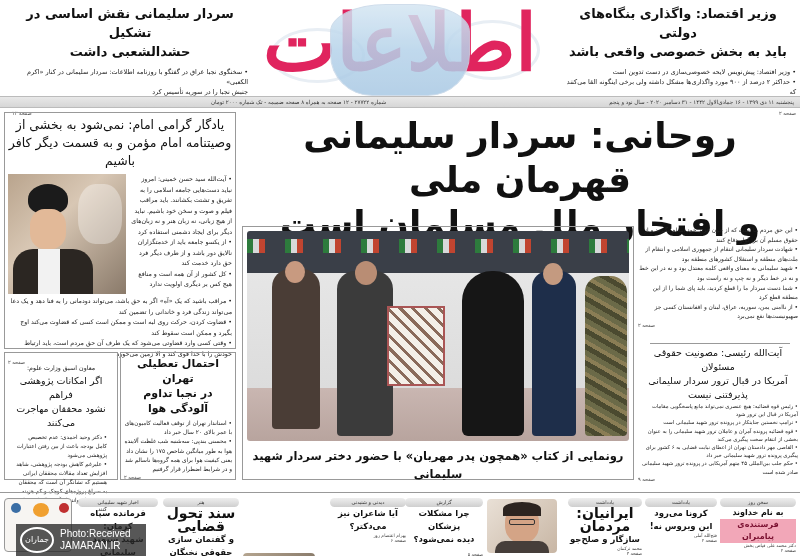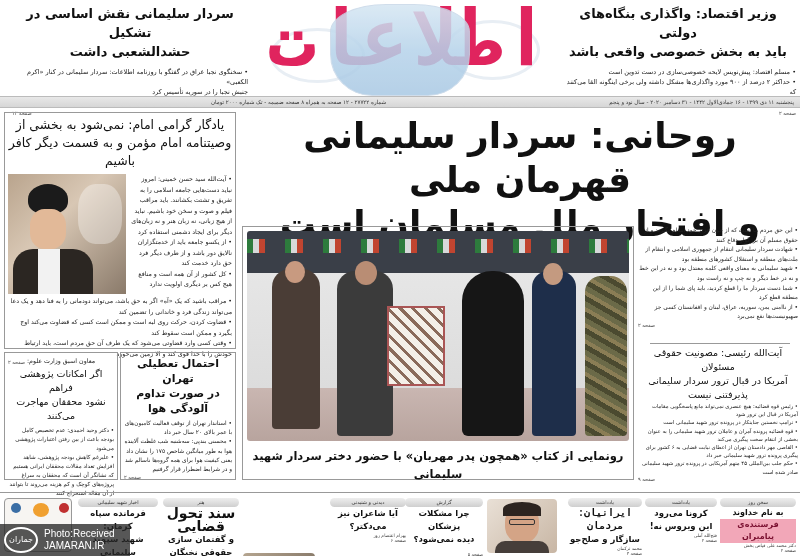--- a/index.html
+++ b/index.html
@@ -3,38 +3,38 @@
 <meta charset="utf-8">
 <style>
   * { box-sizing: border-box; margin: 0; padding: 0; }
   body { width: 800px; height: 556px; background: #fff; font-family: "DejaVu Sans", sans-serif; overflow: hidden; position: relative; color: #111; }
   .abs { position: absolute; }
 
   
   .top-headline { font-weight: bold; font-size: 13px; line-height: 19px; text-align: center; direction: rtl; }
   .bullets { font-size: 6.5px; line-height: 10px; direction: rtl; text-align: right; color: #222; }
   .pageref { font-size: 5px; color: #444; direction: rtl; }
-  .logo { font-family: Liberation Mono, monospace; font-weight: bold; font-size: 78px; color: #e0245e; direction: rtl; text-align: right; line-height: 80px; }
+  .logo { font-family: Liberation Serif, serif; font-weight: bold; font-size: 78px; color: #e0245e; direction: rtl; text-align: center; line-height: 80px; }
   .mask { border-radius: 40% 40% 30% 30% / 30% 30% 45% 45%; background: linear-gradient(180deg, #d5e6f3 0%, #b6d3ea 50%, #a9c9e4 100%); opacity: 0.85; border: 1px solid #c8d8e8; }
   .mask-strap { border: 3px solid #e8eef4; border-radius: 50%; }
   .dateline { background: linear-gradient(#e8e8e8, #d6d6d6); border-top: 1px solid #bbb; border-bottom: 1px solid #bbb; font-size: 5.5px; color: #333; direction: rtl; display: flex; justify-content: space-between; align-items: center; padding: 0 6px; }
 
   .main-head { font-weight: bold; font-size: 36px; line-height: 44px; text-align: center; direction: rtl; letter-spacing: -1px; }
   .box { border: 1px solid #999; }
   .col-head { font-size: 12.5px; line-height: 18px; text-align: center; direction: rtl; }
   .bold { font-weight: bold; }
   .body-text { font-size: 6.3px; line-height: 10.5px; direction: rtl; text-align: right; color: #222; }
   .photo { background: #888; overflow: hidden; position: relative; }
   .rule { border-top: 1px solid #999; }
 
   
   .tag { background: linear-gradient(#eee, #cfcfcf); border-radius: 6px; font-size: 5px; text-align: center; color: #333; height: 9px; line-height: 9px; direction: rtl; }
   .strip-head { font-weight: bold; font-size: 9.5px; line-height: 14px; text-align: center; direction: rtl; }
   .byline { font-size: 4.5px; color: #444; direction: rtl; }
-  .watermark { background: rgba(40,40,40,0.78); color: #fff; font-family: "Liberation Sans", sans-serif; }
+  .watermark { background: rgba(40,40,40,0.78); color: #fff; font-family: "Liberation Sans", sans-serif; margin-left: 16px; }
 </style>
 </head>
 <body>
 
 <div class="abs" style="left:0;top:0;width:800px;height:96px;">
 
   <div class="abs" style="left:12px;top:4px;width:236px;">
     <div class="top-headline">سردار سلیمانی نقش اساسی در تشکیل</div>
     <div class="top-headline">حشدالشعبی داشت</div>
     <div class="bullets" style="margin-top:6px;">
@@ -49,21 +49,21 @@
     <div class="abs mask-strap" style="left:20px;top:28px;width:95px;height:55px;"></div>
     <div class="abs mask-strap" style="left:195px;top:20px;width:95px;height:60px;"></div>
     <div class="abs logo" style="left:0;top:4px;width:300px;">اطلاعات</div>
     <div class="abs mask" style="left:80px;top:4px;width:140px;height:92px;"></div>
   </div>
 
   <div class="abs" style="left:560px;top:4px;width:236px;">
     <div class="top-headline">وزیر اقتصاد: واگذاری بنگاه‌های دولتی</div>
     <div class="top-headline">باید به بخش خصوصی واقعی باشد</div>
     <div class="bullets" style="margin-top:6px;">
-      <div>• مسلم اقتصاد: پیش‌نویس لایحه خصوصی‌سازی در دست تدوین است</div>
+      <div>• وزیر اقتصاد: پیش‌نویس لایحه خصوصی‌سازی در دست تدوین است</div>
       <div>• حداکثر ۲ درصد از ۹۰۰ مورد واگذاری‌ها مشکل داشته ولی برخی اینگونه القا می‌کنند که</div>
       <div>همه واگذاری‌ها به افراد فاسد بوده است</div>
     </div>
     <div class="pageref" style="margin-top:3px;">صفحه ۲</div>
   </div>
 </div>
 
 <div class="abs dateline" style="left:0;top:96px;width:800px;height:12px;">
   <span style="width:380px;">پنجشنبه ۱۱ دی ۱۳۹۹ - ۱۶ جمادی‌الاول ۱۴۴۲ - ۳۱ دسامبر ۲۰۲۰ - سال نود و پنجم</span>
   <span style="width:380px;">شماره ۲۷۷۲۲ - ۱۲ صفحه به همراه ۸ صفحه ضمیمه - تک شماره ۲۰۰۰ تومان</span>
@@ -94,30 +94,30 @@
   <div class="body-text" style="margin-top:2px;">
     <div>• مراقب باشید که یک «آه» اگر به حق باشد، می‌تواند دودمانی را به فنا دهد و یک دعا می‌تواند زندگی فرد و خاندانی را تضمین کند</div>
     <div>• قضاوت کردن، حرکت روی لبه است و ممکن است کسی که قضاوت می‌کند اوج بگیرد و ممکن است سقوط کند</div>
     <div>• وقتی کسی وارد قضاوتی می‌شود که یک طرف آن حق مردم است، باید ارتباط خودش را با خدا قوی کند و الا زمین می‌خورد</div>
   </div>
   <div class="pageref" style="text-align:left;">صفحه ۲</div>
 </div>
 
 <div class="abs box" style="left:120px;top:352px;width:116px;height:128px;padding:3px;">
   <div class="col-head bold" style="font-size:11px;line-height:15px;">احتمال تعطیلی تهران</div>
-  <div class="col-head bold" style="font-size:11px;line-height:15px;">در صورت تداوم</div>
+  <div class="col-head bold" style="font-size:11px;line-height:15px;">در نجبا تداوم</div>
   <div class="col-head bold" style="font-size:11px;line-height:15px;">آلودگی هوا</div>
   <div class="body-text" style="margin-top:3px;font-size:5.8px;line-height:9.2px;">
     <div>• استاندار تهران از توقف فعالیت کامیون‌های با عمر بالای ۲۰ سال خبر داد</div>
     <div>• محسنی بندپی: سه‌شنبه شب غلظت آلاینده هوا به طور میانگین شاخص ۱۷۵ را نشان داد یعنی کیفیت هوا برای همه گروه‌ها ناسالم شد و در شرایط اضطرار قرار گرفتیم</div>
   </div>
   <div class="pageref" style="text-align:left;">صفحه ۲</div>
 </div>
 
-<div class="abs box" style="left:4px;top:352px;width:114px;height:128px;padding:3px;">
+<div class="abs box" style="left:4px;top:352px;width:114px;height:128px;padding:10px;">
   <div class="body-text" style="text-align:center;">معاون اسبق وزارت علوم:</div>
   <div class="col-head" style="font-size:9.5px;line-height:14px;">اگر امکانات پژوهشی فراهم</div>
   <div class="col-head" style="font-size:9.5px;line-height:14px;">نشود محققان مهاجرت می‌کنند</div>
   <div class="body-text" style="margin-top:3px;font-size:5.6px;line-height:9px;">
     <div>• دکتر وحید احمدی: عدم تخصیص کامل بودجه باعث از بین رفتن اعتبارات پژوهشی می‌شود</div>
     <div>• علیرغم کاهش بودجه پژوهشی، شاهد افزایش تعداد مقالات محققان ایرانی هستیم که نشانگر آن است که محققان به سراغ پروژه‌های کوچک و کم هزینه می‌روند تا بتوانند از آن مقاله استخراج کنند</div>
   </div>
   <div class="pageref" style="text-align:left;">صفحه ۳</div>
 </div>
 
@@ -178,21 +178,21 @@
 <div class="abs" style="left:645px;top:498px;width:72px;height:56px;">
   <div class="tag">یادداشت</div>
   <div class="strip-head" style="font-size:8.5px;line-height:13px;">کرونا می‌رود</div>
   <div class="strip-head" style="font-size:8.5px;line-height:13px;">این ویروس نه!</div>
   <div class="byline">فتح‌الله آملی</div>
   <div class="byline">صفحه ۲</div>
 </div>
 
 <div class="abs" style="left:568px;top:498px;width:74px;height:56px;">
   <div class="tag">یادداشت</div>
-  <div class="strip-head" style="font-size:10px;line-height:13px;font-family:Liberation Mono, monospace;">ایرانیان: مردمان</div>
+  <div class="strip-head" style="font-size:14px;line-height:13px;">ایرانیان: مردمان</div>
   <div class="strip-head" style="font-size:8.5px;line-height:13px;">سازگار و صلح‌جو</div>
   <div class="byline">محمد ترکمان</div>
   <div class="byline">صفحه ۳</div>
 </div>
 
 <div class="abs photo" style="left:487px;top:499px;width:70px;height:54px;border-radius:4px;background:linear-gradient(135deg,#e9e0d6,#c8b6a4);">
   <div class="abs" style="left:18px;top:6px;width:34px;height:38px;border-radius:45%;background:#d4a486;"></div>
   <div class="abs" style="left:16px;top:3px;width:38px;height:14px;border-radius:50% 50% 0 0;background:#2c2420;"></div>
   <div class="abs" style="left:22px;top:20px;width:26px;height:6px;border:1px solid #333;border-radius:2px;"></div>
   <div class="abs" style="left:8px;top:42px;width:54px;height:14px;background:#463e3a;border-radius:10px 10px 0 0;"></div>

